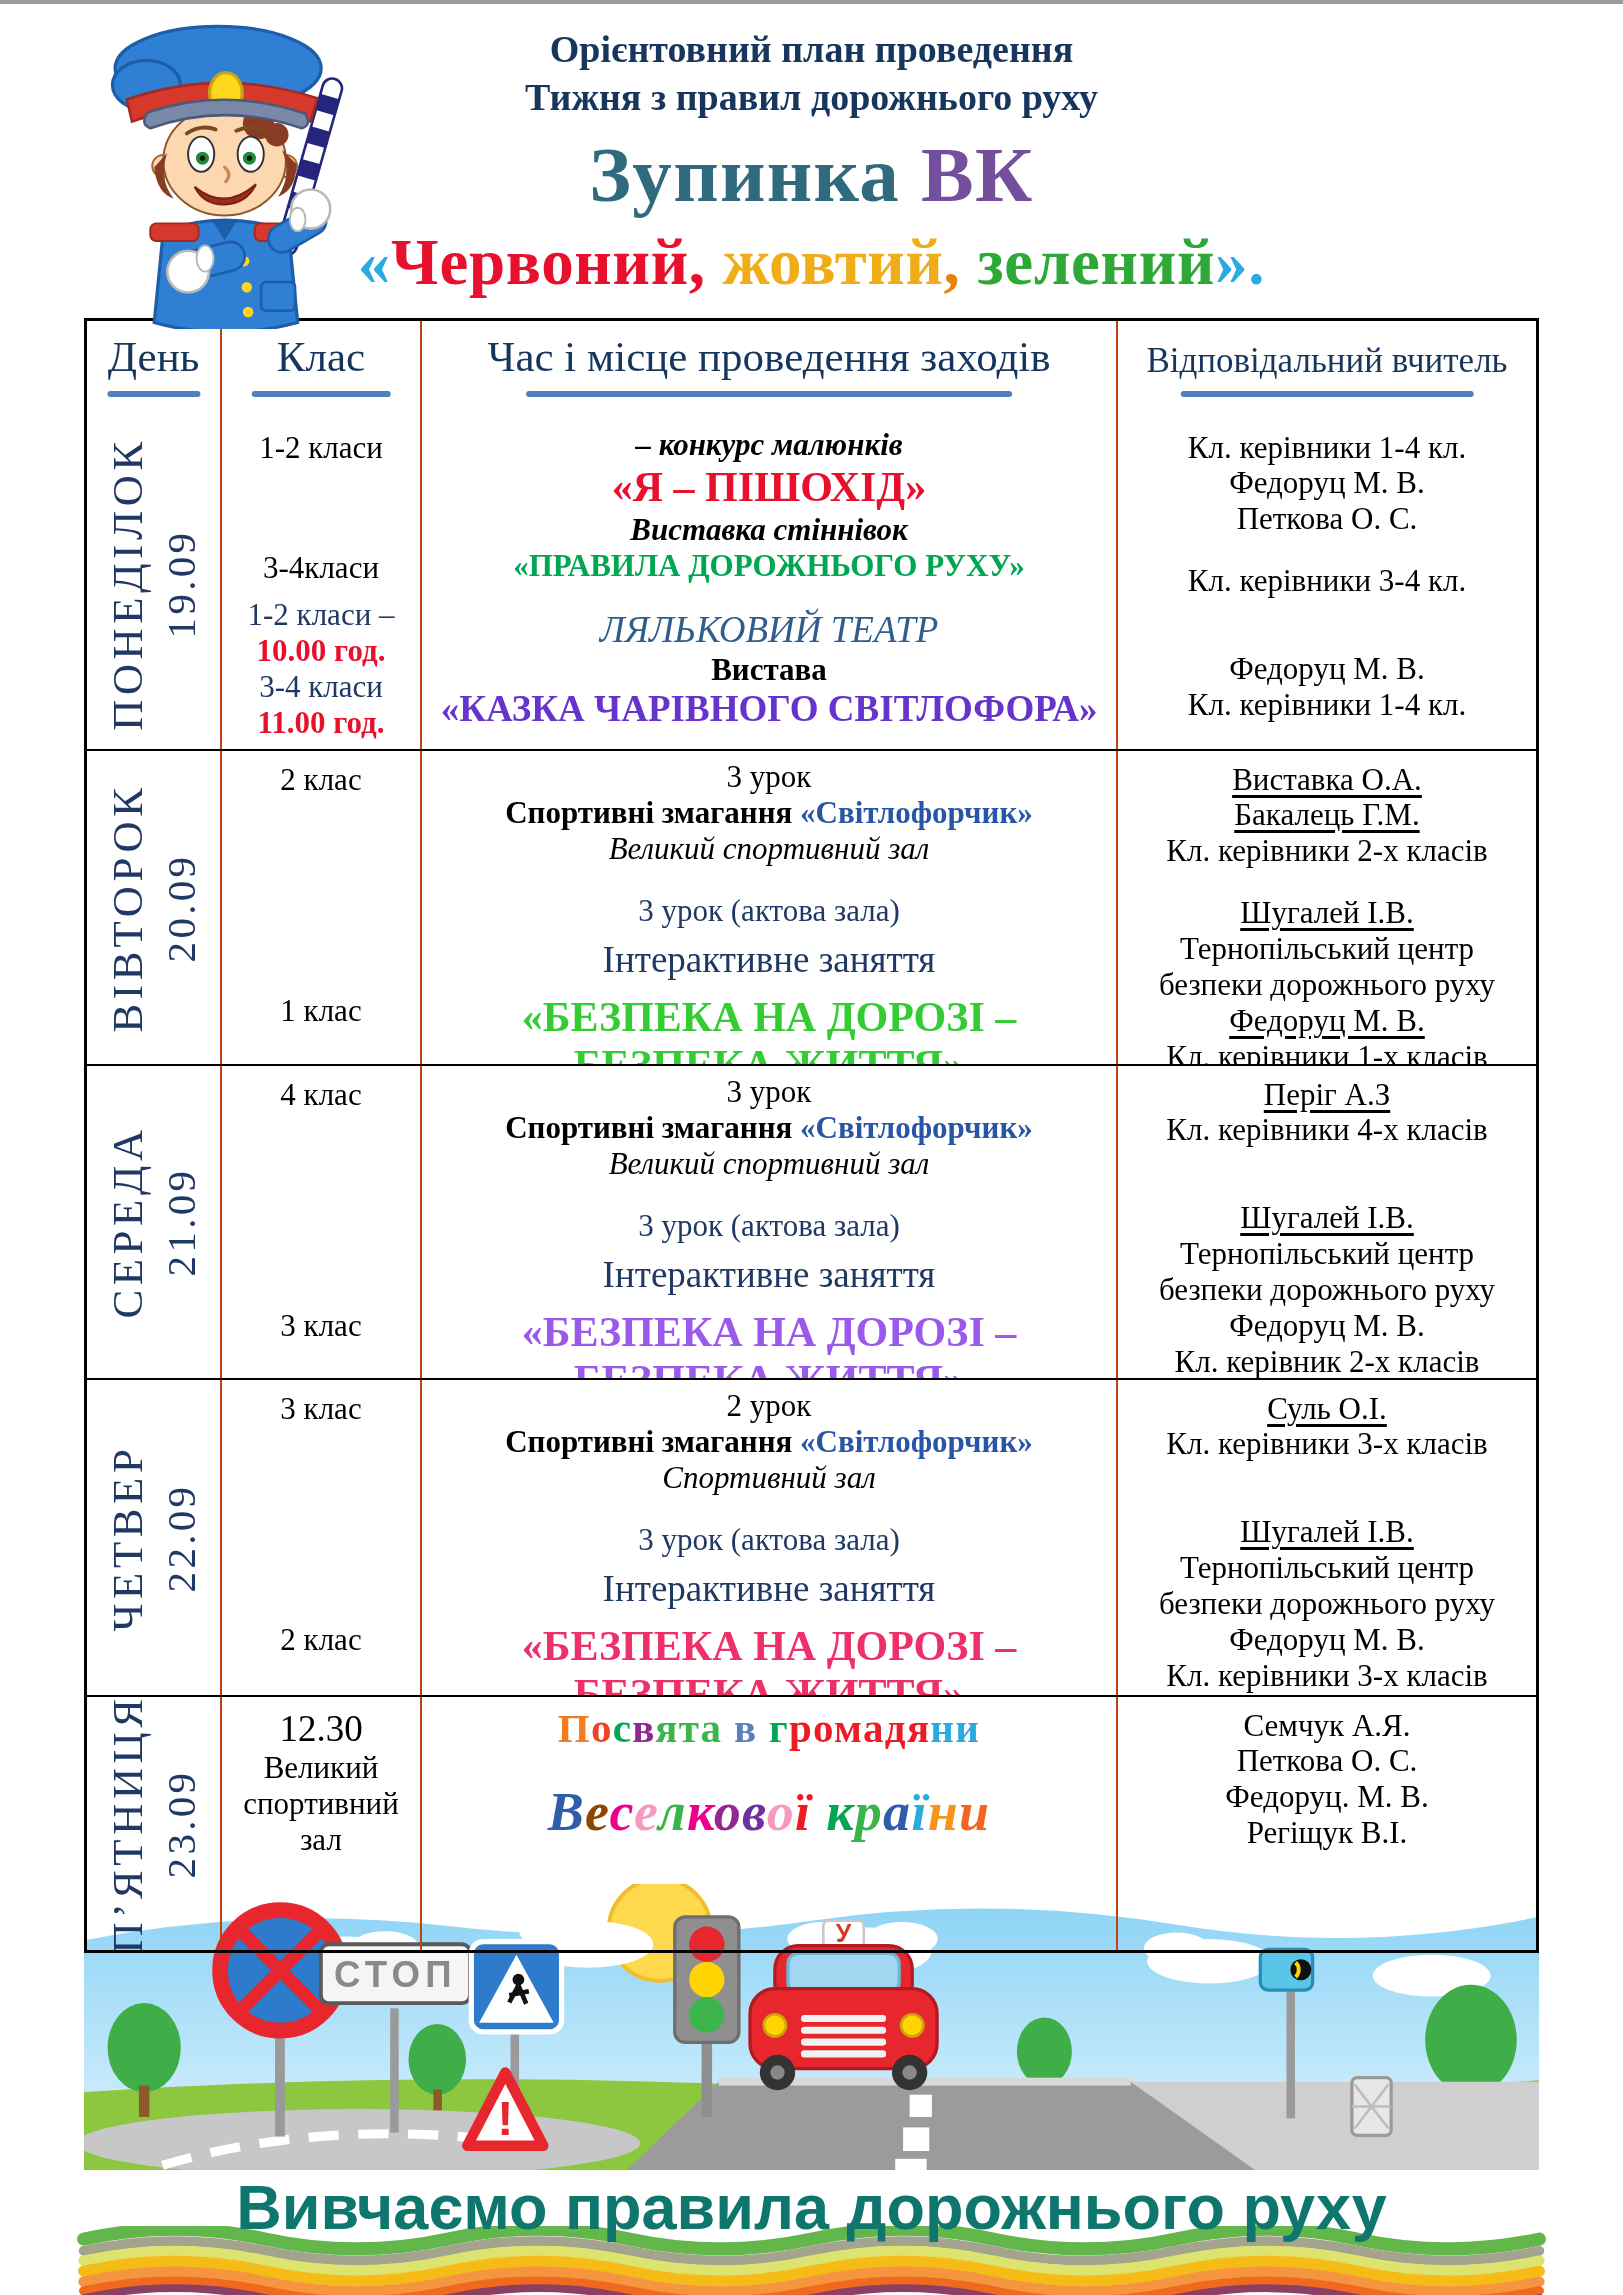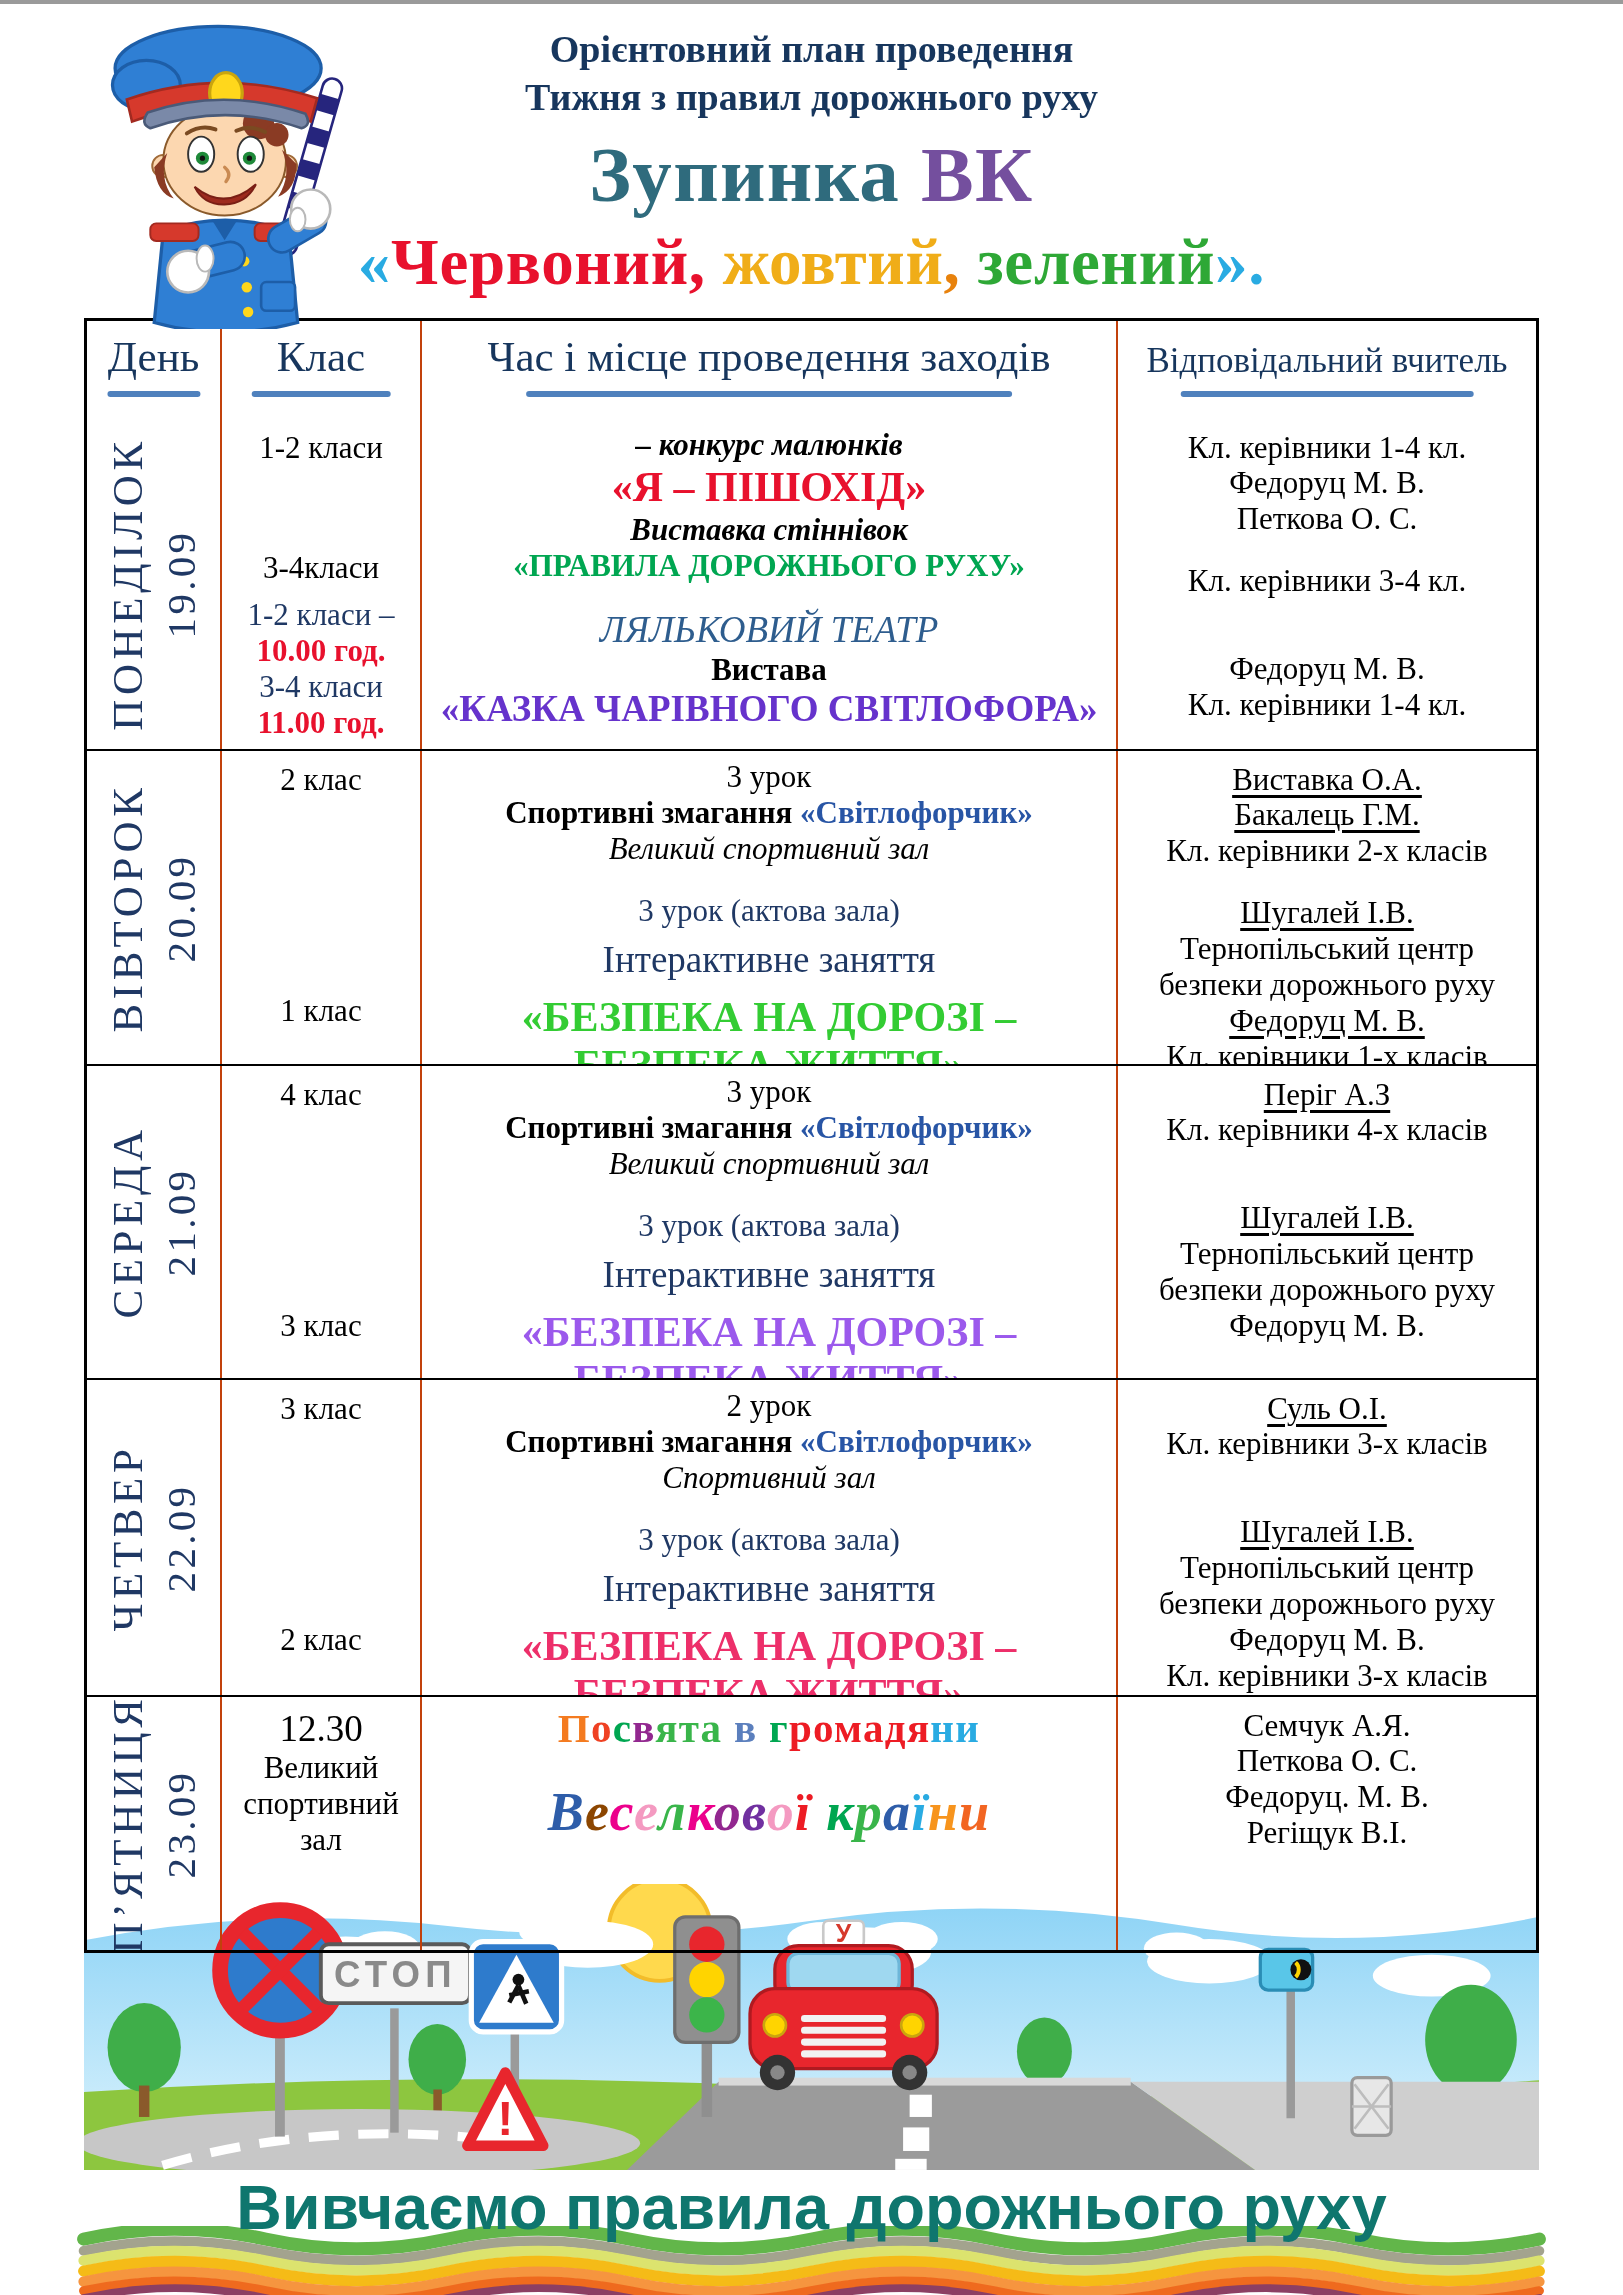--- a/index.html
+++ b/index.html
@@ -202,20 +202,21 @@
             <div class="ln c-violet b xl gap-sm">«БЕЗПЕКА НА ДОРОЗІ –</div>
             <div class="ln c-violet b xl">БЕЗПЕКА ЖИТТЯ»</div>
           </div>
           <div class="cell rcell">
             <div class="ln u">Періг А.З</div>
             <div class="ln ">Кл. керівники 4-х класів</div>
             <div class="ln u gap-lg">Шугалей І.В.</div>
             <div class="ln ">Тернопільський центр</div>
             <div class="ln ">безпеки дорожнього руху</div>
             <div class="ln ">Федоруц М. В.</div>
+            <div class="ln ">Кл. керівник 2-х класів</div>
           </div>
         </div>
         <div class="trow" style="height: 317px;">
           <div class="cell day-cell">
             <div class="rot">
               <div class="day-name">ЧЕТВЕР</div>
               <div class="day-date">22.09</div>
             </div>
           </div>
           <div class="cell kcell">

